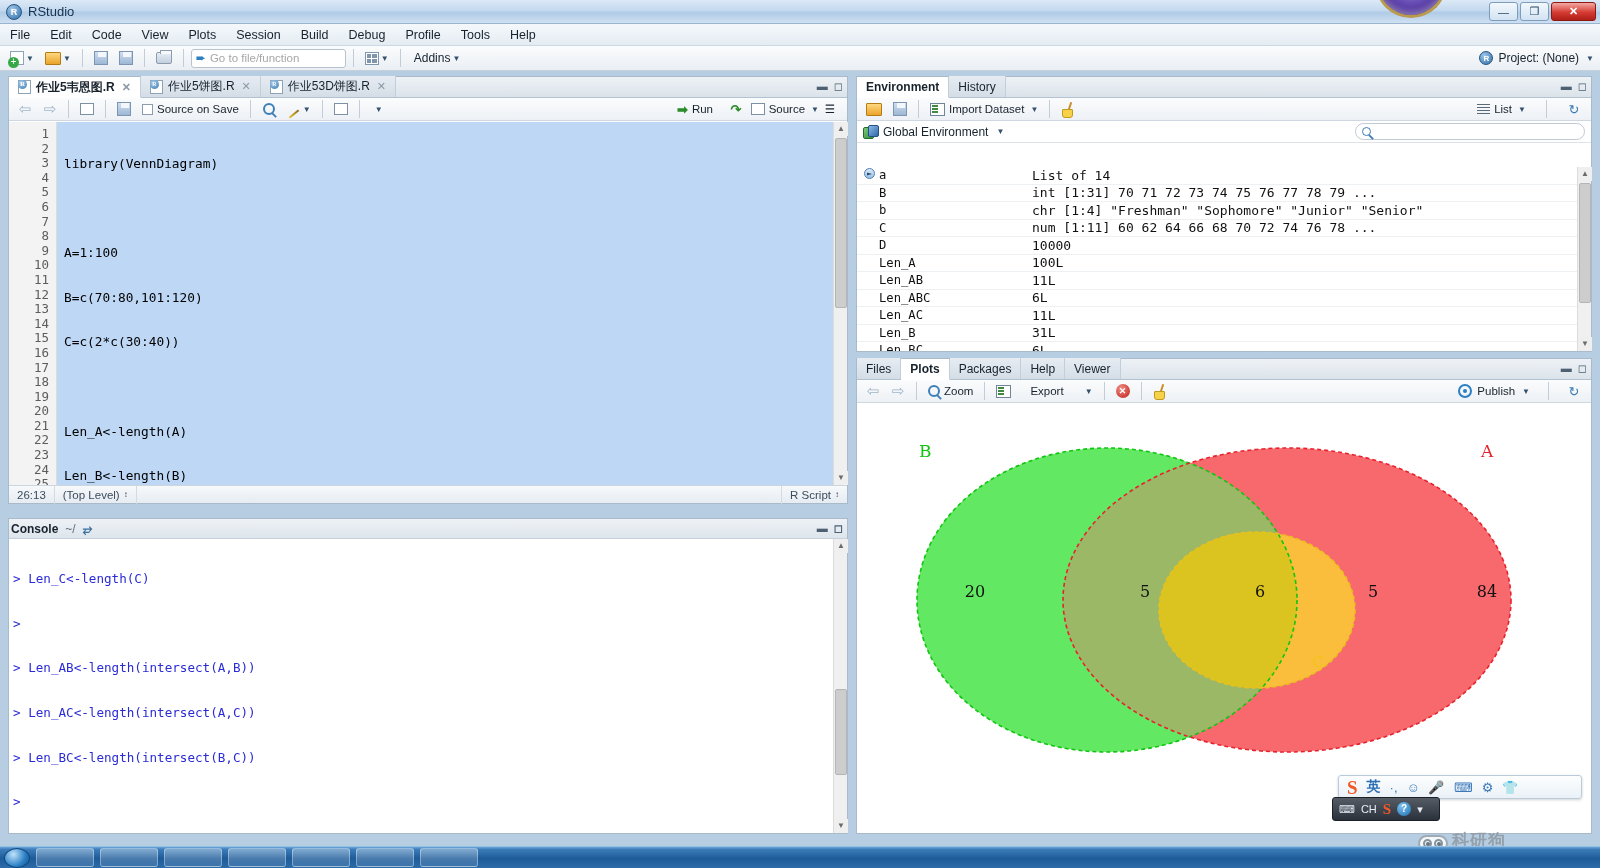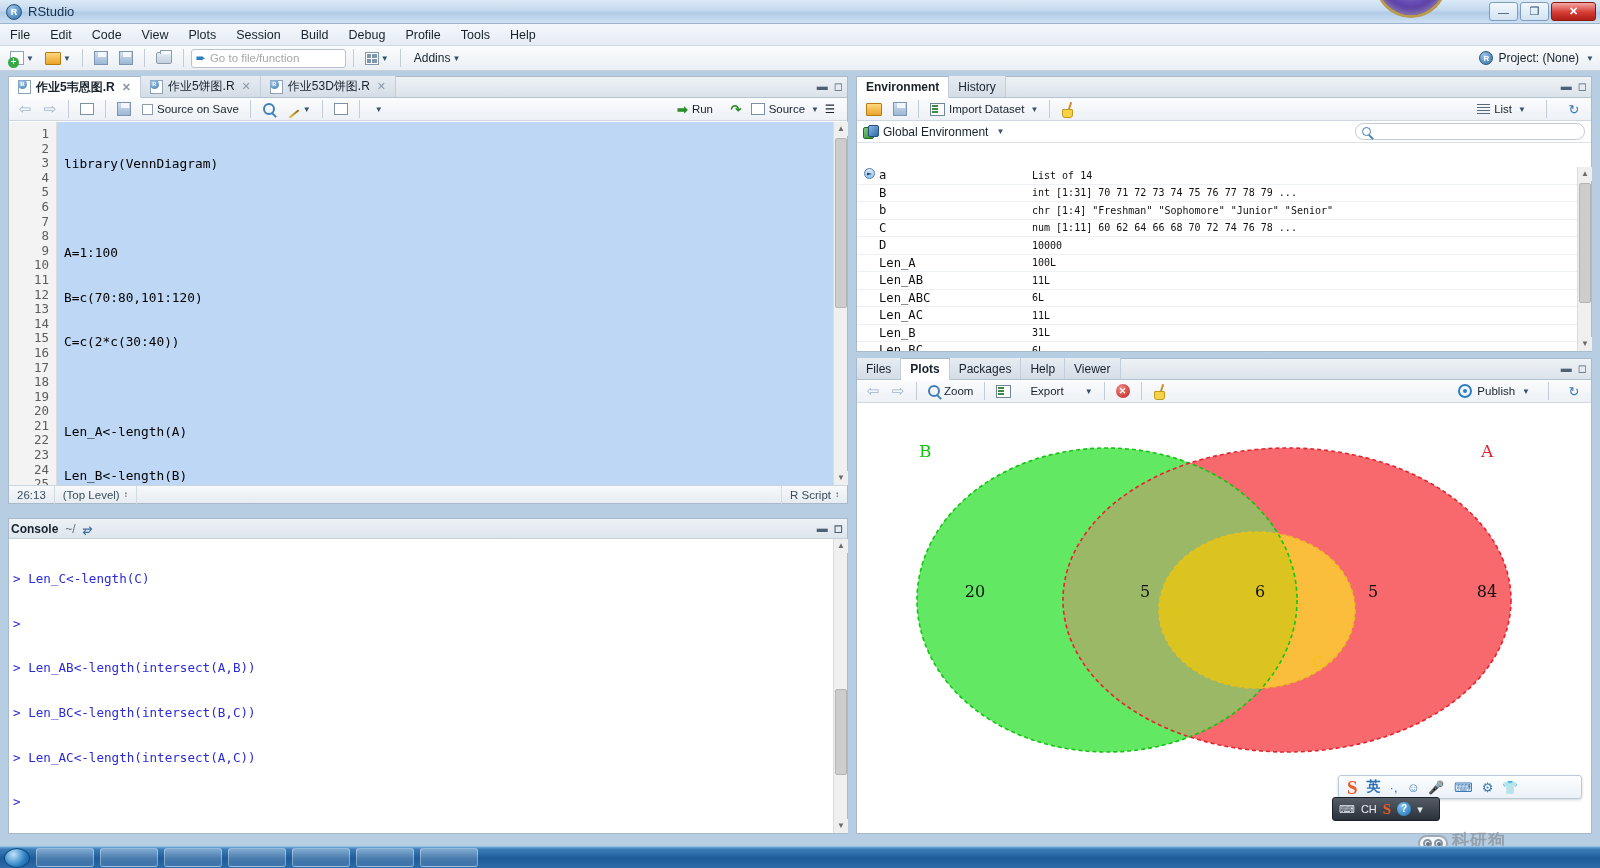--- a/index.html
+++ b/index.html
@@ -198,21 +198,21 @@
   }
   .env-list {
     position: absolute; left: 0; top: 90px; right: 14px; bottom: 0;
     overflow: hidden; font-size: 12.4px;
   }
   .env-row {
     height: 17.5px; display: flex; align-items: center;
     border-bottom: 1px solid #eef1f4;
   }
   .env-name { width: 175px; padding-left: 22px; color: #111; font-family: "DejaVu Sans Mono", monospace; font-size: 12.2px; }
-  .env-val { color: #111; font-family: "DejaVu Sans Mono", monospace; font-size: 10px; }
+  .env-val { color: #111; font-family: "DejaVu Sans Mono", monospace; font-size: 13px; }
   .env-expand {
     position: absolute; margin-left: -15px; width: 11px; height: 11px;
     border-radius: 50%; border: 1px solid #4d7fb3;
     background: linear-gradient(to bottom, #dceaf7, #9dc2e3);
     color: #1d4a75; font-size: 8px; line-height: 9px; text-align: center;
   }
 
   
   #plot-pane { left: 856px; top: 358px; width: 736px; height: 476px; }
   .plot-area {
@@ -626,22 +626,22 @@
       <span class="ic-compass">⥂</span>
       <span class="pane-min">
         <span>▬</span>
         <span>◻</span>
       </span>
     </div>
     <div class="console-body">
       <div>&gt; Len_C&lt;-length(C)</div>
       <div>&gt;</div>
       <div>&gt; Len_AB&lt;-length(intersect(A,B))</div>
+      <div>&gt; Len_AC&lt;-length(intersect(A,C))</div>
       <div>&gt; Len_BC&lt;-length(intersect(B,C))</div>
-      <div>&gt; Len_AC&lt;-length(intersect(A,C))</div>
       <div>&gt;</div>
       
       
       
       
       
       
       
       
       

